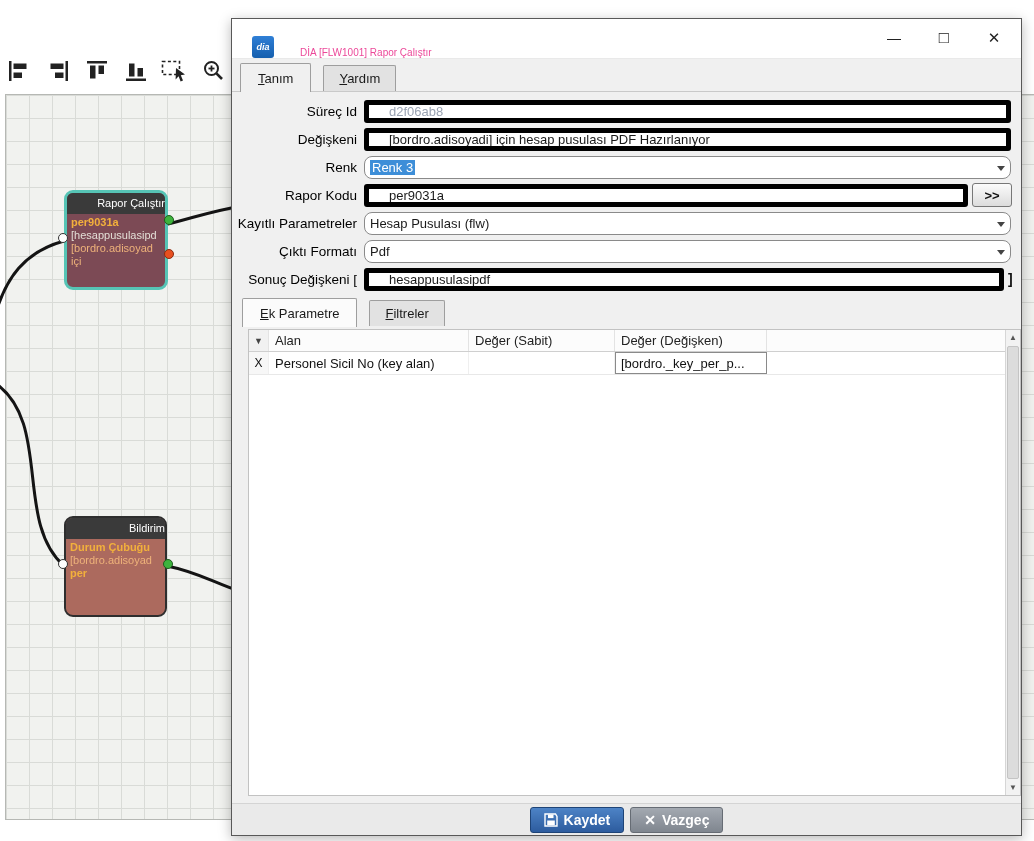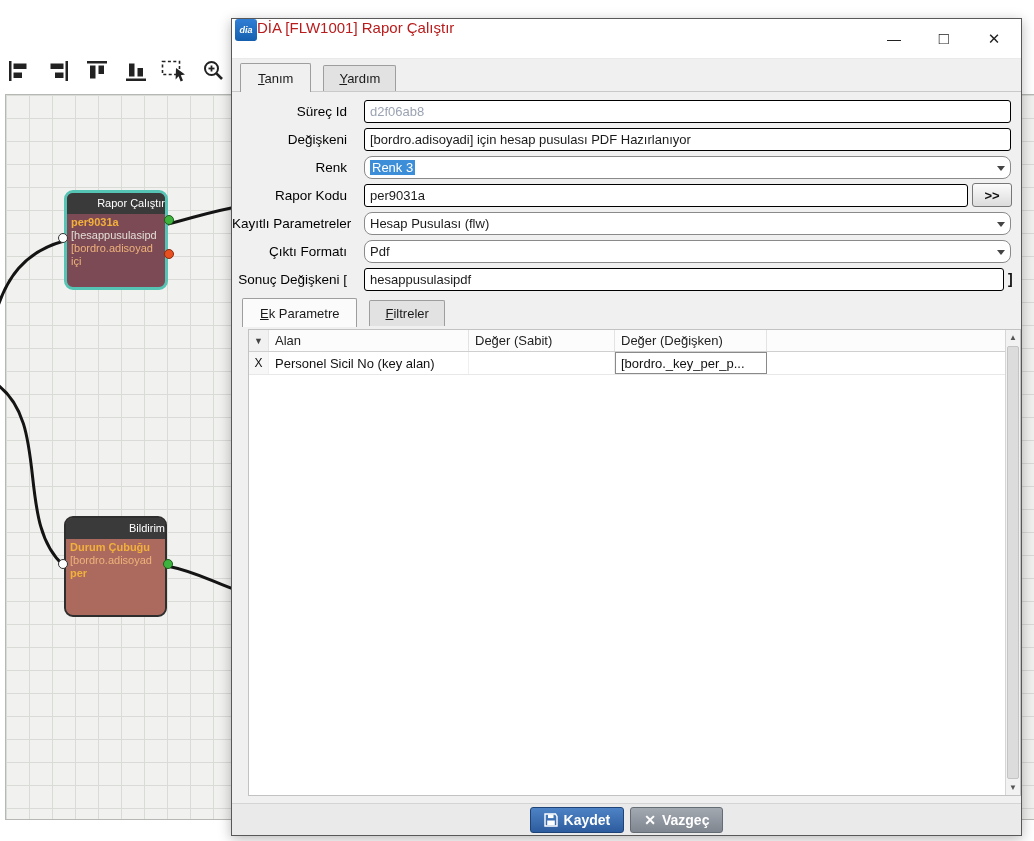--- a/index.html
+++ b/index.html
@@ -33,41 +33,41 @@
   .port{position:absolute;width:10px;height:10px;border-radius:50%;border:1.5px solid #333;background:#fff;z-index:4;cursor:crosshair}
   .rapor .p-in{left:-9px;top:40px}
   .rapor .p-green{right:-9px;top:22px;background:#3db33d;border-color:#1d5c1d}
   .rapor .p-red{right:-9px;top:56px;background:#e85020;border-color:#8a2a10}
   .bildirim .p-in{left:-8px;top:41px}
   .bildirim .p-green{right:-8px;top:41px;background:#3db33d;border-color:#1d5c1d}
 
   
   .dialog{position:absolute;left:231px;top:18px;width:791px;height:818px;background:#f0f0f0;
     border:1px solid #585858;box-shadow:0 3px 12px rgba(0,0,0,.28);z-index:10}
-  .titlebar{height:40px;background:#fff;display:flex;align-items:flex-start;padding-left:3px;border-bottom:1px solid #e9e9e9;cursor:default}
+  .titlebar{height:40px;background:#fff;display:flex;align-items:flex-end;padding-left:20px;border-bottom:1px solid #e9e9e9;cursor:default}
   .logo{width:22px;height:22px;background:linear-gradient(#2f7fd6,#155fae);color:#fff;font-size:9px;font-weight:bold;font-style:italic;
     display:flex;align-items:center;justify-content:center;border-radius:3px;flex:none}
-  .title{margin-left:0;font-size:15px;color:#b91c1c;white-space:nowrap}
+  .title{margin-left:26px;font-size:10px;color:#ec4899;white-space:nowrap}
   .wc{width:50px;height:40px;display:flex;align-items:center;justify-content:center;color:#222;cursor:pointer}
   .wc.min{margin-left:auto;font-size:14px}
   .wc.max{font-size:17px}
   .wc.close{font-size:15px;margin-right:2px}
 
   .tabbar{position:absolute;display:flex;align-items:flex-end;border-bottom:1px solid #c9c9c9;width:100%}
   .tab{border:1px solid #9e9e9e;border-bottom:none;background:#e2e2e2;padding:5px 15px 5px 15px;font-size:13px;margin-right:12px;
     border-radius:2px 2px 0 0;position:relative;cursor:pointer;color:#1a1a1a;white-space:nowrap}
   .tab.active{background:#f0f0f0;padding:7px 17px 6px 17px;margin-bottom:-1px;z-index:2}
   .tabbar.t1{top:41px;height:32px;padding-left:8px}
   .tabbar.t2{top:278px;height:29px;padding-left:10px;border-bottom:none}
   .tabbar.t2 .tab.active{background:#fbfbfb}
   .tab u{text-decoration:underline}
 
   .frow{position:absolute;left:0;width:100%;height:24px;display:flex;align-items:center}
-  .frow label{width:132px;text-align:right;font-size:13.5px;color:#000;padding-right:17px;white-space:nowrap;flex:none}
-  .inp{height:23px;border:1px solid #000000;border-radius:3px;background:#fff;font-size:13px;font-family:inherit;padding:0 5px;color:#1a1a1a;outline:none}
+  .frow label{width:132px;text-align:right;font-size:13.5px;color:#000;padding-right:7px;white-space:nowrap;flex:none}
+  .inp{height:23px;border:5px solid #000000;border-radius:3px;background:#fff;font-size:13px;font-family:inherit;padding:0 20px;color:#1a1a1a;outline:none}
   .inp.w-full{width:647px}
   .inp.disabled{color:#9aa3b2}
   .inp.w-short{width:604px}
   .inp.w-sonuc{width:640px}
   .combo{width:647px;height:23px;border:1px solid #8a8a8a;border-radius:8px;background:#fff;font-size:13px;color:#1a1a1a;
     display:flex;align-items:center;position:relative;padding:0 18px 0 5px;cursor:pointer}
   .combo .arrow{position:absolute;right:5px;top:9px;width:0;height:0;border-left:4px solid transparent;border-right:4px solid transparent;border-top:5px solid #444}
   .sel-hl{background:#3d8ed8;color:#fff;padding:0 2px}
   .btn-more{width:40px;height:24px;margin-left:4px;border:1px solid #777;border-radius:3px;background:linear-gradient(#fbfbfb,#dcdcdc);
     font-weight:bold;font-size:13px;display:flex;align-items:center;justify-content:center;cursor:pointer}

